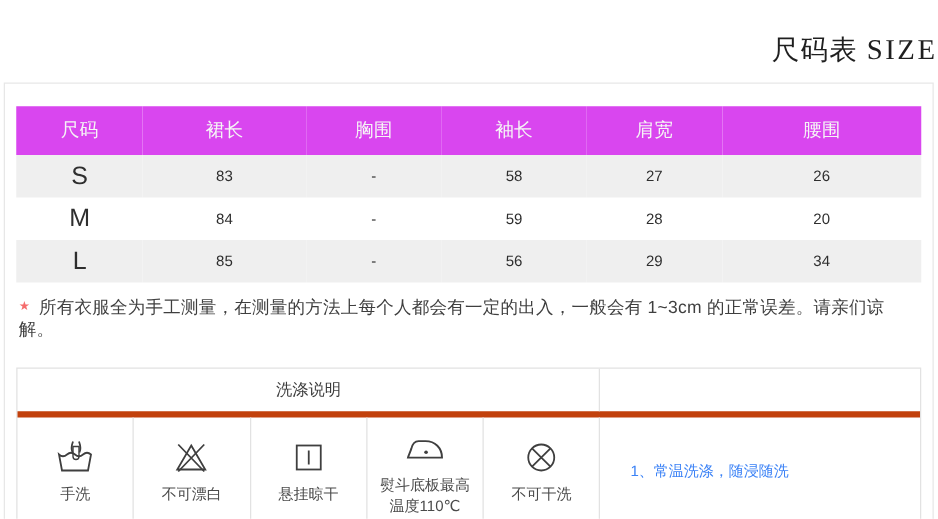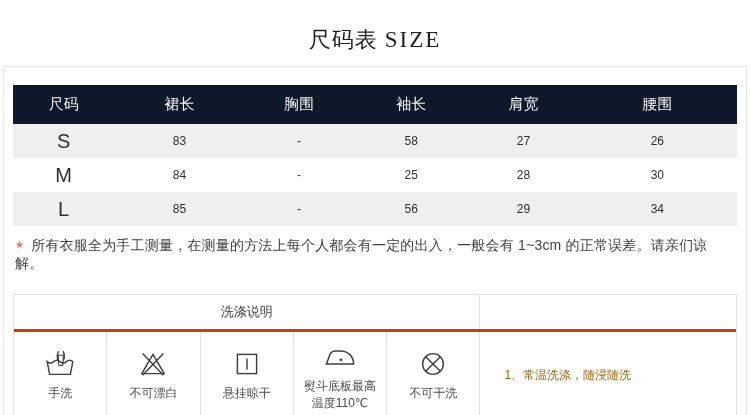--- a/index.html
+++ b/index.html
@@ -7,21 +7,21 @@
     padding: 0;
     width: 750px;
     height: 415px;
     overflow: hidden;
     background: #ffffff;
     font-family: "Liberation Sans", "DejaVu Sans", sans-serif;
     color: #333;
   }
   .page-title {
     margin: 25px 0 0;
-    text-align: center;
+    text-align: right;
     font-size: 22px;
     font-weight: normal;
     color: #1f1f1f;
     letter-spacing: 1px;
   }
   .page-title .en {
     font-family: "Liberation Serif", "DejaVu Serif", serif;
     font-size: 23px;
     letter-spacing: 2px;
   }
@@ -31,21 +31,21 @@
     padding: 18px 9px 0;
     height: 400px;
     box-sizing: border-box;
   }
   table.size-table {
     width: 100%;
     border-collapse: collapse;
     table-layout: fixed;
   }
   .size-table th {
-    background: #0f172a;
+    background: #d946ef;
     color: #f5f5f5;
     font-weight: normal;
     font-size: 15px;
     height: 37px;
     text-align: center;
   }
   .size-table td {
     height: 32px;
     text-align: center;
     font-size: 12px;
@@ -62,21 +62,21 @@
   .note .star {
     color: #f56c6c;
     font-size: 10px;
     margin-right: 7px;
     vertical-align: 2px;
   }
   .care {
     margin-top: 21px;
     border: 1px solid #e2e2e2;
   }
-  .care-header { display: flex; border-bottom: 3px solid #c2410c; }
+  .care-header { display: flex; border-bottom: 5px solid #c2410c; }
   .care-header .hd {
     height: 34px;
     line-height: 34px;
     text-align: center;
     font-size: 13px;
     color: #3c3c3c;
   }
   .hd-left { width: 64.6%; border-right: 1px solid #e2e2e2; box-sizing: border-box; }
   .hd-right { flex: 1; }
   .care-body { display: flex; align-items: stretch; }
@@ -100,21 +100,21 @@
     line-height: 1.4;
     max-width: 80px;
   }
   .cb-right {
     flex: 1;
     padding: 7px 8px 8px 24px;
     display: flex;
     flex-direction: column;
     justify-content: center;
   }
-  .tip { font-size: 12px; color: #a16207; line-height: 19px; white-space: nowrap; }
+  .tip { font-size: 12px; color: #3b82f6; line-height: 19px; white-space: nowrap; }
 </style>
 </head>
 <body>
 
 <h1 class="page-title">
   <span>尺码表</span>
   <span class="en">SIZE</span>
 </h1>
 
 <div class="container">
@@ -144,23 +144,23 @@
         <td>83</td>
         <td>-</td>
         <td>58</td>
         <td>27</td>
         <td>26</td>
       </tr>
       <tr>
         <td class="size-col">M</td>
         <td>84</td>
         <td>-</td>
-        <td>25</td>
+        <td>59</td>
         <td>28</td>
-        <td>30</td>
+        <td>20</td>
       </tr>
       <tr>
         <td class="size-col">L</td>
         <td>85</td>
         <td>-</td>
         <td>56</td>
         <td>29</td>
         <td>34</td>
       </tr>
     </tbody>

